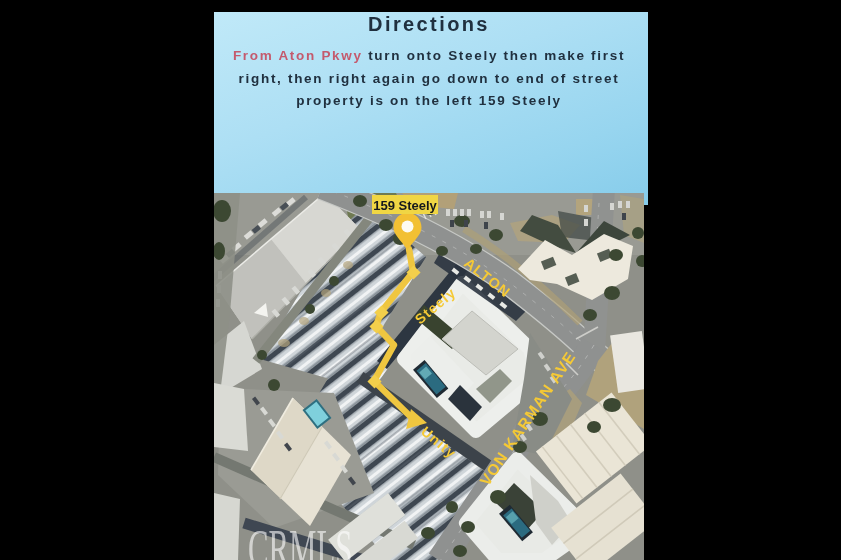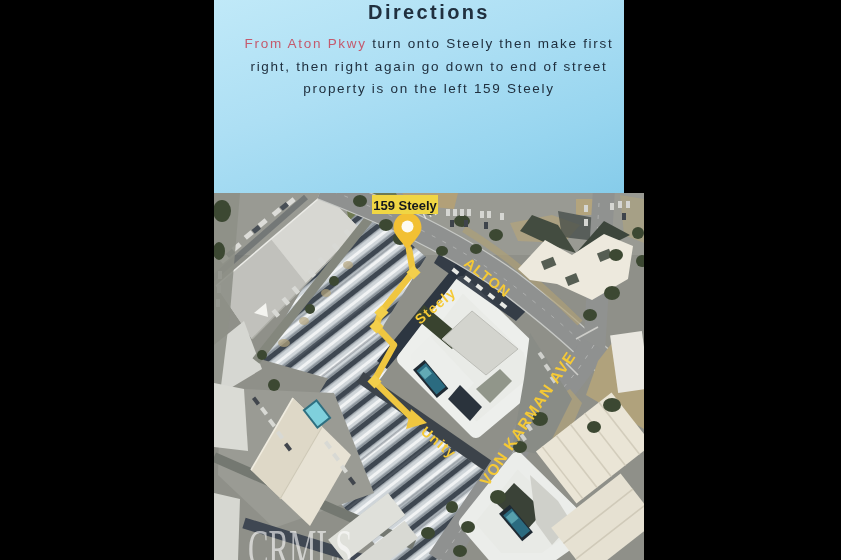--- a/index.html
+++ b/index.html
@@ -1,20 +1,20 @@
 <!DOCTYPE html>
 <html><head>
 <meta charset="utf-8">
 <style>
 html,body{margin:0;padding:0;background:#000;}
 .page{position:relative;width:841px;height:560px;background:#000;overflow:hidden;font-family:"Liberation Sans",sans-serif;}
 .content{position:absolute;left:214px;top:0;width:430px;height:560px;}
-.header{position:absolute;left:0;top:0;width:410px;height:193px;background:linear-gradient(160deg,#c0e9f8 0%,#addff4 40%,#97d5ef 75%,#86ccea 100%);}
+.header{position:absolute;left:0;top:12px;width:410px;height:193px;background:linear-gradient(160deg,#c0e9f8 0%,#addff4 40%,#97d5ef 75%,#86ccea 100%);padding-left:24px;}
 .title{position:absolute;top:0px;left:0;width:430px;text-align:center;font-size:20px;font-weight:bold;letter-spacing:2.4px;color:#20303f;line-height:24px;}
-.para{position:absolute;left:-7px;width:444px;text-align:center;font-size:13.5px;font-weight:normal;letter-spacing:1.7px;line-height:22.5px;color:#20303f;}
+.para{position:absolute;left:-7px;width:444px;text-align:center;font-size:13.5px;font-weight:bold;letter-spacing:1.7px;line-height:22.5px;color:#20303f;}
 .p1{top:33px;}
 .p2{top:116px;}
 .pink{color:#c45a6d;}
 .map{position:absolute;left:0;top:193px;width:430px;height:367px;}
 </style>
 </head>
 <body>
 <div class="page">
  <div class="content">
   <div class="header">

